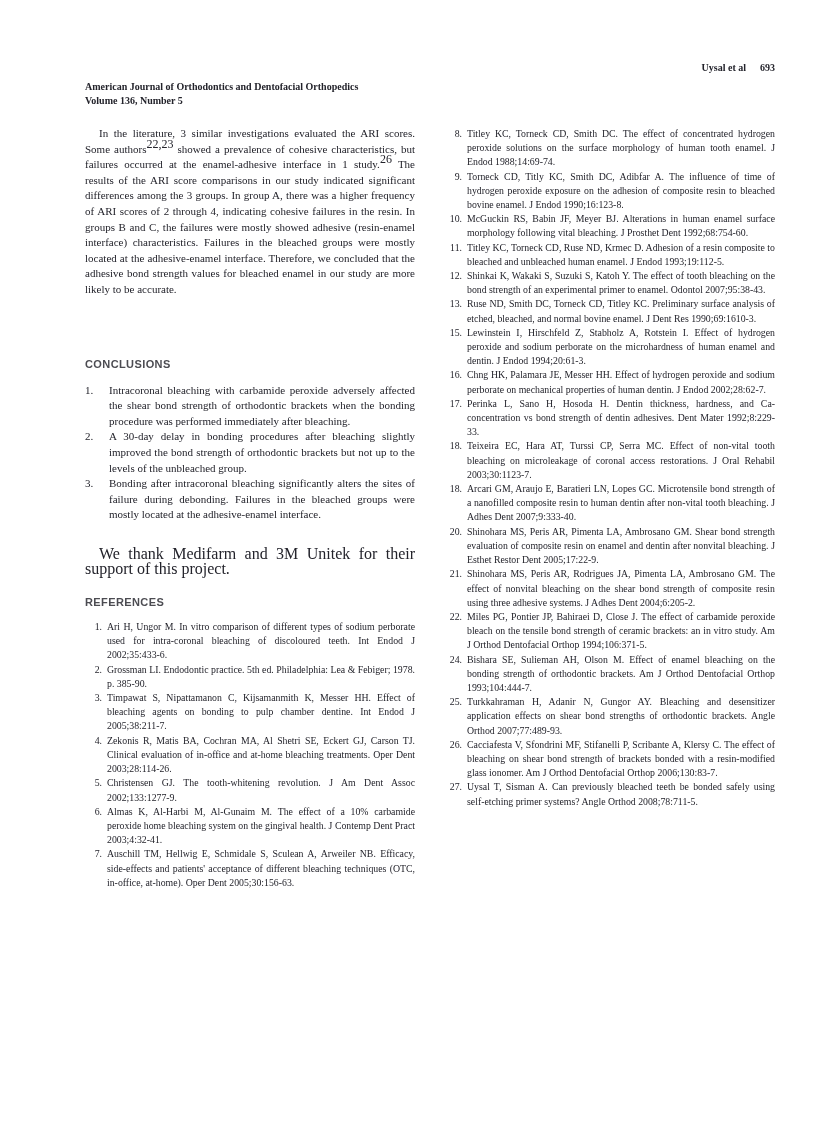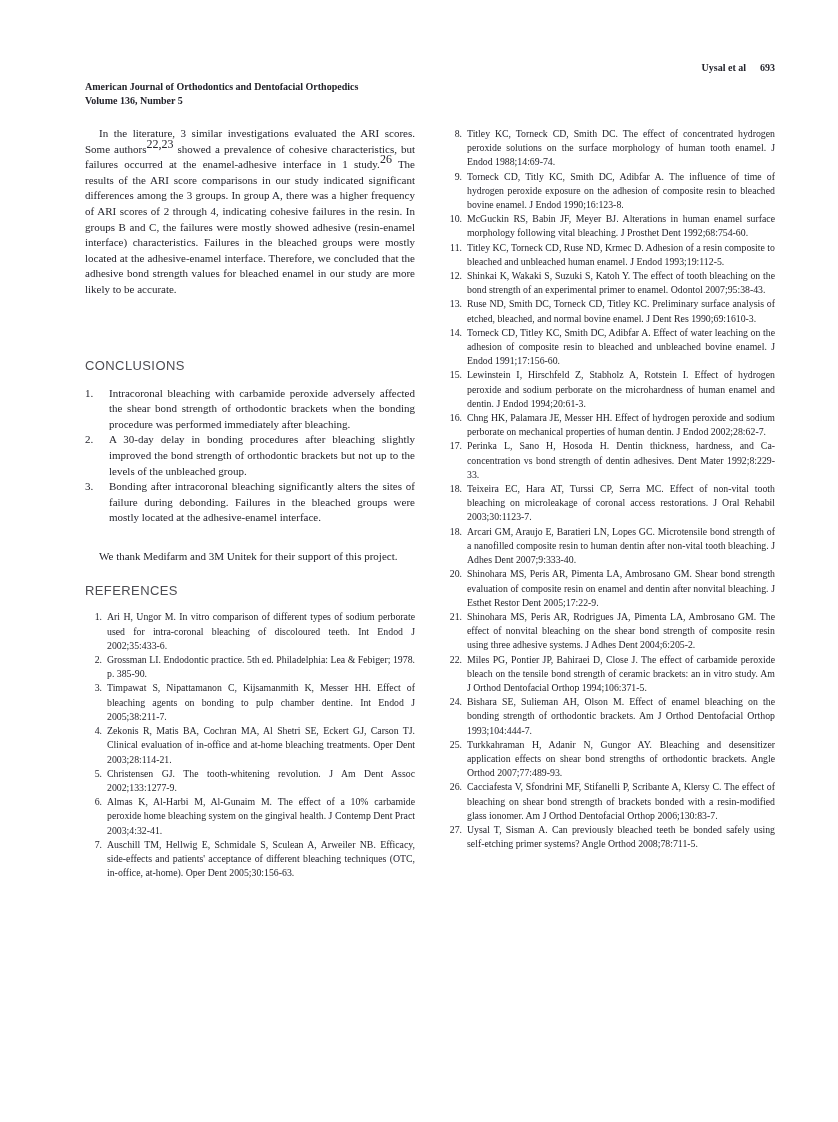--- a/index.html
+++ b/index.html
@@ -30,39 +30,39 @@
   .body-para {
     font-size:11px; line-height:15.6px;
     text-align:justify; text-indent:14px;
   }
   .body-para sup {
     font-size:12px; line-height:0; vertical-align:super; letter-spacing:0;
   }
 
   .section-heading {
     font-family:"Liberation Sans", sans-serif;
-    font-size:13px; font-weight:normal;
+    font-size:11px; font-weight:bold;
     color:#4c4c52; letter-spacing:0.4px;
   }
   .heading-conclusions { margin-top:60px; }
   .heading-references  { margin-top:19px; }
 
   ol.conclusions {
     list-style:none; margin:13px 0 0 0; padding:0;
     font-size:11px; line-height:15.6px;
   }
   ol.conclusions li { display:flex; }
   ol.conclusions .li-num {
     flex:none; width:14px; margin-right:10px; text-align:left;
   }
   ol.conclusions .li-text { text-align:justify; }
 
   .acknowledgment {
     margin-top:23px;
-    font-size:11px; line-height:15.6px;
+    font-size:16px; line-height:15.6px;
     text-align:justify; text-indent:14px;
   }
 
   ol.refs {
     list-style:none; margin:12px 0 0 0; padding:0;
     font-size:9.8px; line-height:14.2px;
   }
   ol.refs li { display:flex; }
   ol.refs .ref-num {
     flex:none; width:17px; margin-right:5px; text-align:right;
@@ -116,21 +116,21 @@
       <li>
           <span class="ref-num">2.</span>
           <span class="ref-text">Grossman LI. Endodontic practice. 5th ed. Philadelphia: Lea &amp; Febiger; 1978. p. 385-90.</span>
         </li>
       <li>
           <span class="ref-num">3.</span>
           <span class="ref-text">Timpawat S, Nipattamanon C, Kijsamanmith K, Messer HH. Effect of bleaching agents on bonding to pulp chamber dentine. Int Endod J 2005;38:211-7.</span>
         </li>
       <li>
           <span class="ref-num">4.</span>
-          <span class="ref-text">Zekonis R, Matis BA, Cochran MA, Al Shetri SE, Eckert GJ, Carson TJ. Clinical evaluation of in-office and at-home bleaching treatments. Oper Dent 2003;28:114-21.</span>
+          <span class="ref-text">Zekonis R, Matis BA, Cochran MA, Al Shetri SE, Eckert GJ, Carson TJ. Clinical evaluation of in-office and at-home bleaching treatments. Oper Dent 2003;28:114-26.</span>
         </li>
       <li>
           <span class="ref-num">5.</span>
           <span class="ref-text">Christensen GJ. The tooth-whitening revolution. J Am Dent Assoc 2002;133:1277-9.</span>
         </li>
       <li>
           <span class="ref-num">6.</span>
           <span class="ref-text">Almas K, Al-Harbi M, Al-Gunaim M. The effect of a 10% carbamide peroxide home bleaching system on the gingival health. J Contemp Dent Pract 2003;4:32-41.</span>
         </li>
       <li>
@@ -160,24 +160,20 @@
         </li>
       <li>
           <span class="ref-num">12.</span>
           <span class="ref-text">Shinkai K, Wakaki S, Suzuki S, Katoh Y. The effect of tooth bleaching on the bond strength of an experimental primer to enamel. Odontol 2007;95:38-43.</span>
         </li>
       <li>
           <span class="ref-num">13.</span>
           <span class="ref-text">Ruse ND, Smith DC, Torneck CD, Titley KC. Preliminary surface analysis of etched, bleached, and normal bovine enamel. J Dent Res 1990;69:1610-3.</span>
         </li>
       <li>
-          <span class="ref-num">14.</span>
-          <span class="ref-text">Torneck CD, Titley KC, Smith DC, Adibfar A. Effect of water leaching on the adhesion of composite resin to bleached and unbleached bovine enamel. J Endod 1991;17:156-60.</span>
-        </li>
-      <li>
           <span class="ref-num">15.</span>
           <span class="ref-text">Lewinstein I, Hirschfeld Z, Stabholz A, Rotstein I. Effect of hydrogen peroxide and sodium perborate on the microhardness of human enamel and dentin. J Endod 1994;20:61-3.</span>
         </li>
       <li>
           <span class="ref-num">16.</span>
           <span class="ref-text">Chng HK, Palamara JE, Messer HH. Effect of hydrogen peroxide and sodium perborate on mechanical properties of human dentin. J Endod 2002;28:62-7.</span>
         </li>
       <li>
           <span class="ref-num">17.</span>
           <span class="ref-text">Perinka L, Sano H, Hosoda H. Dentin thickness, hardness, and Ca-concentration vs bond strength of dentin adhesives. Dent Mater 1992;8:229-33.</span>

